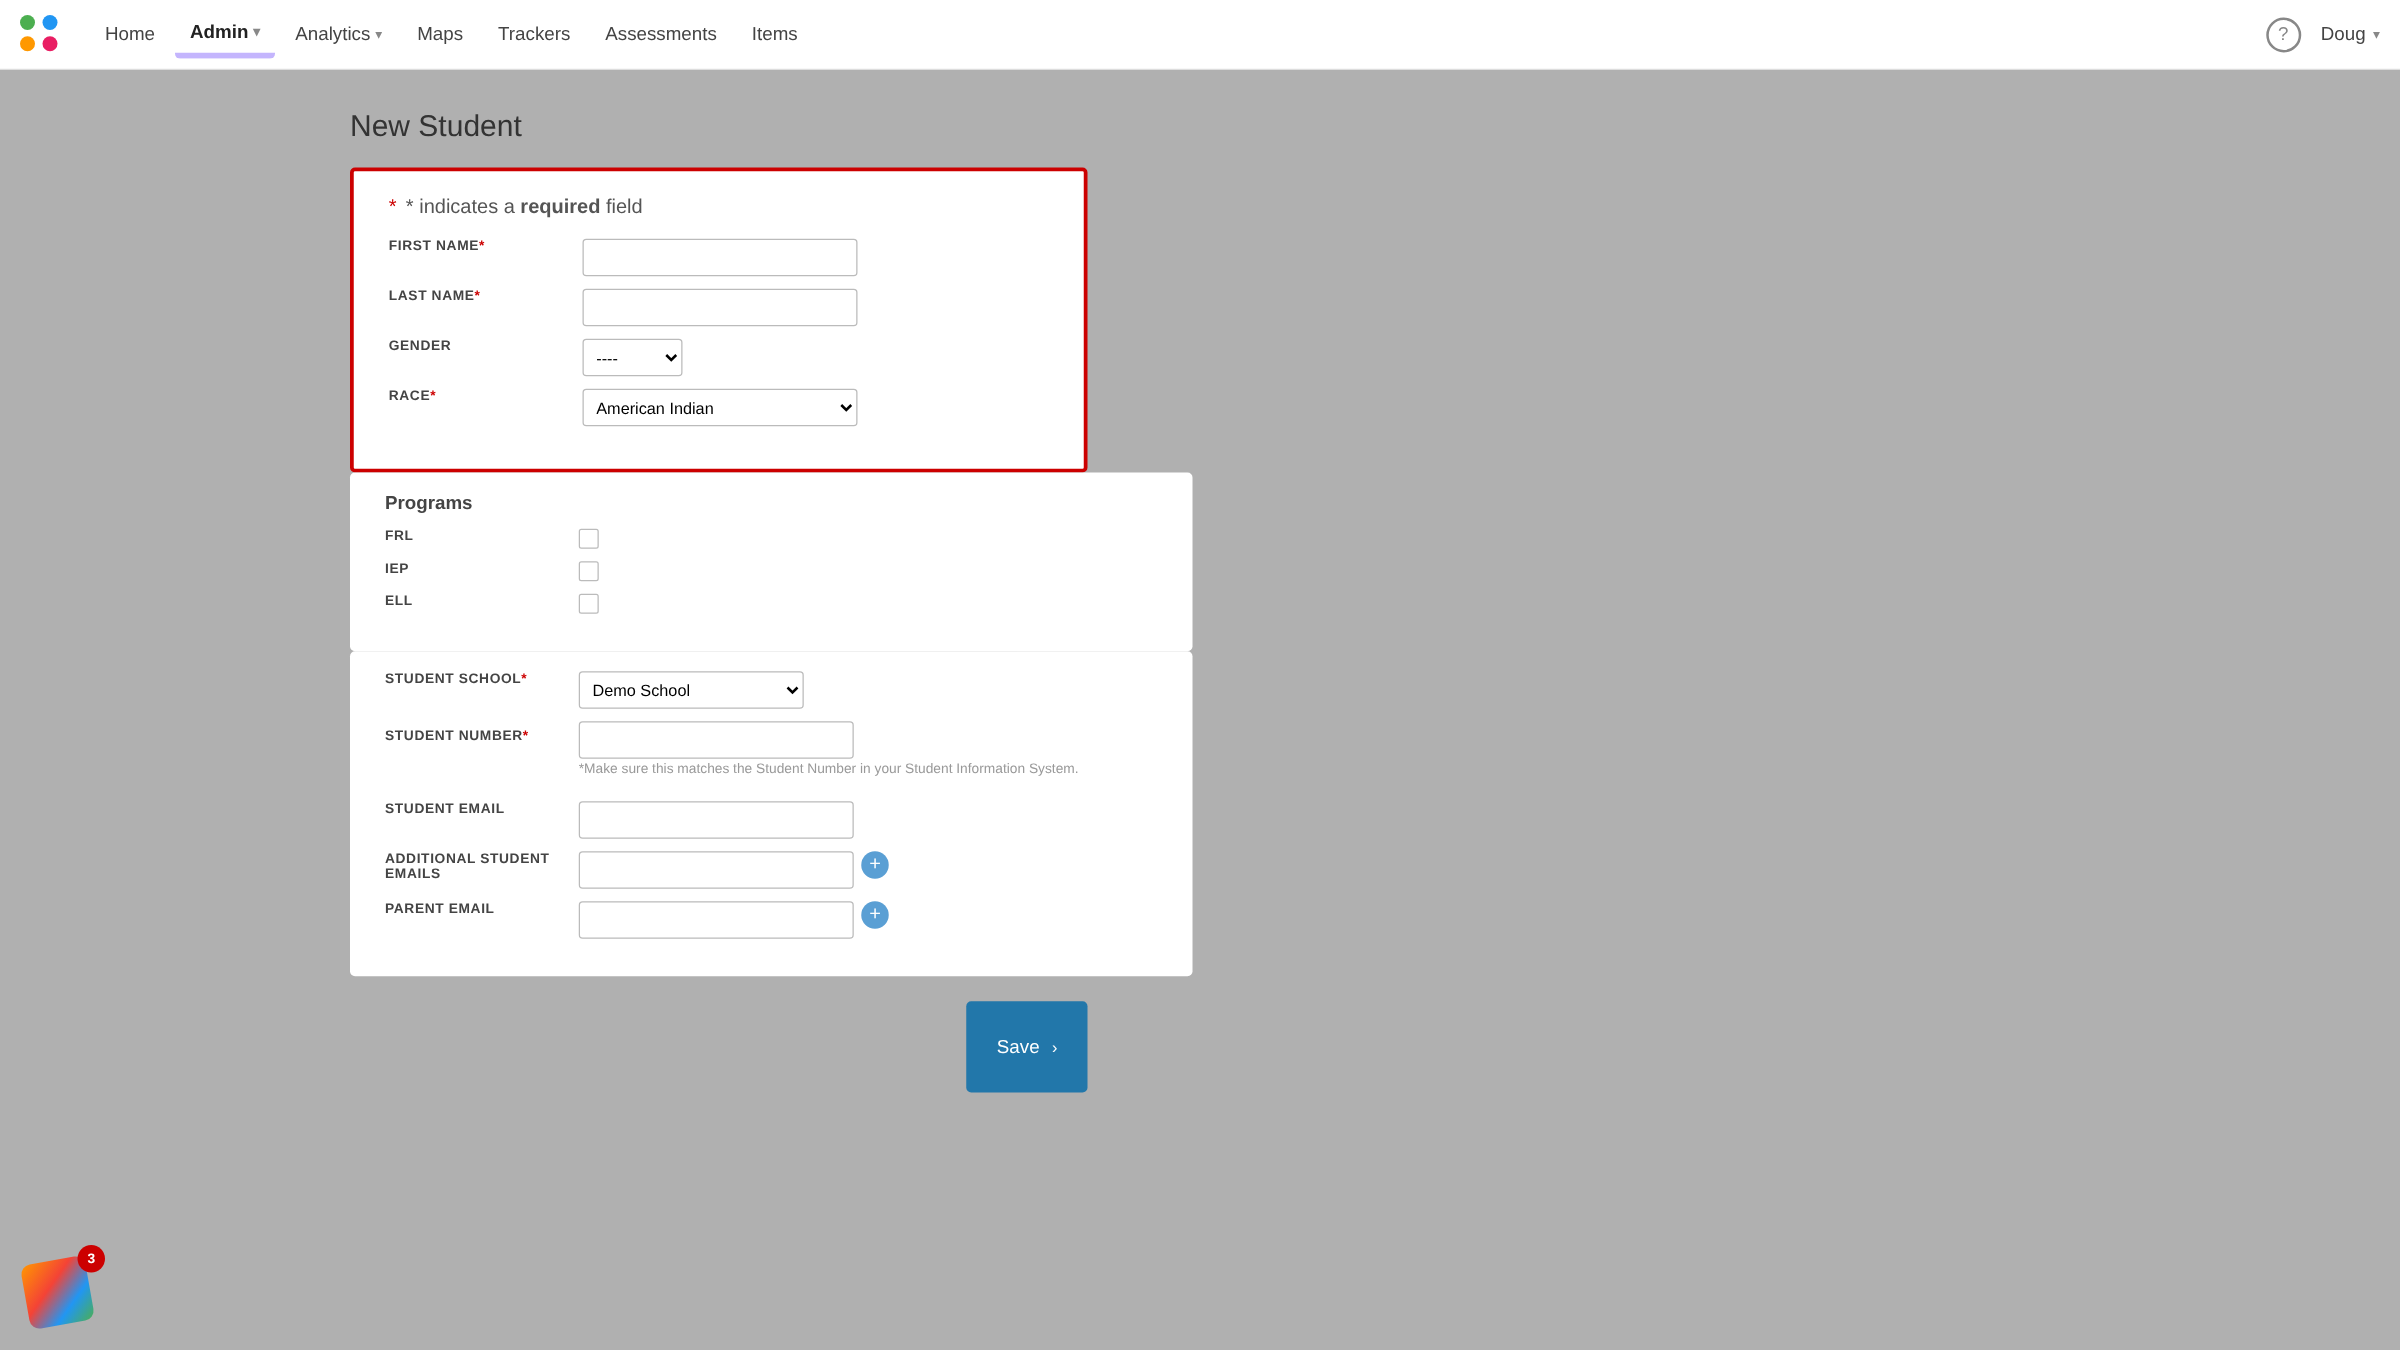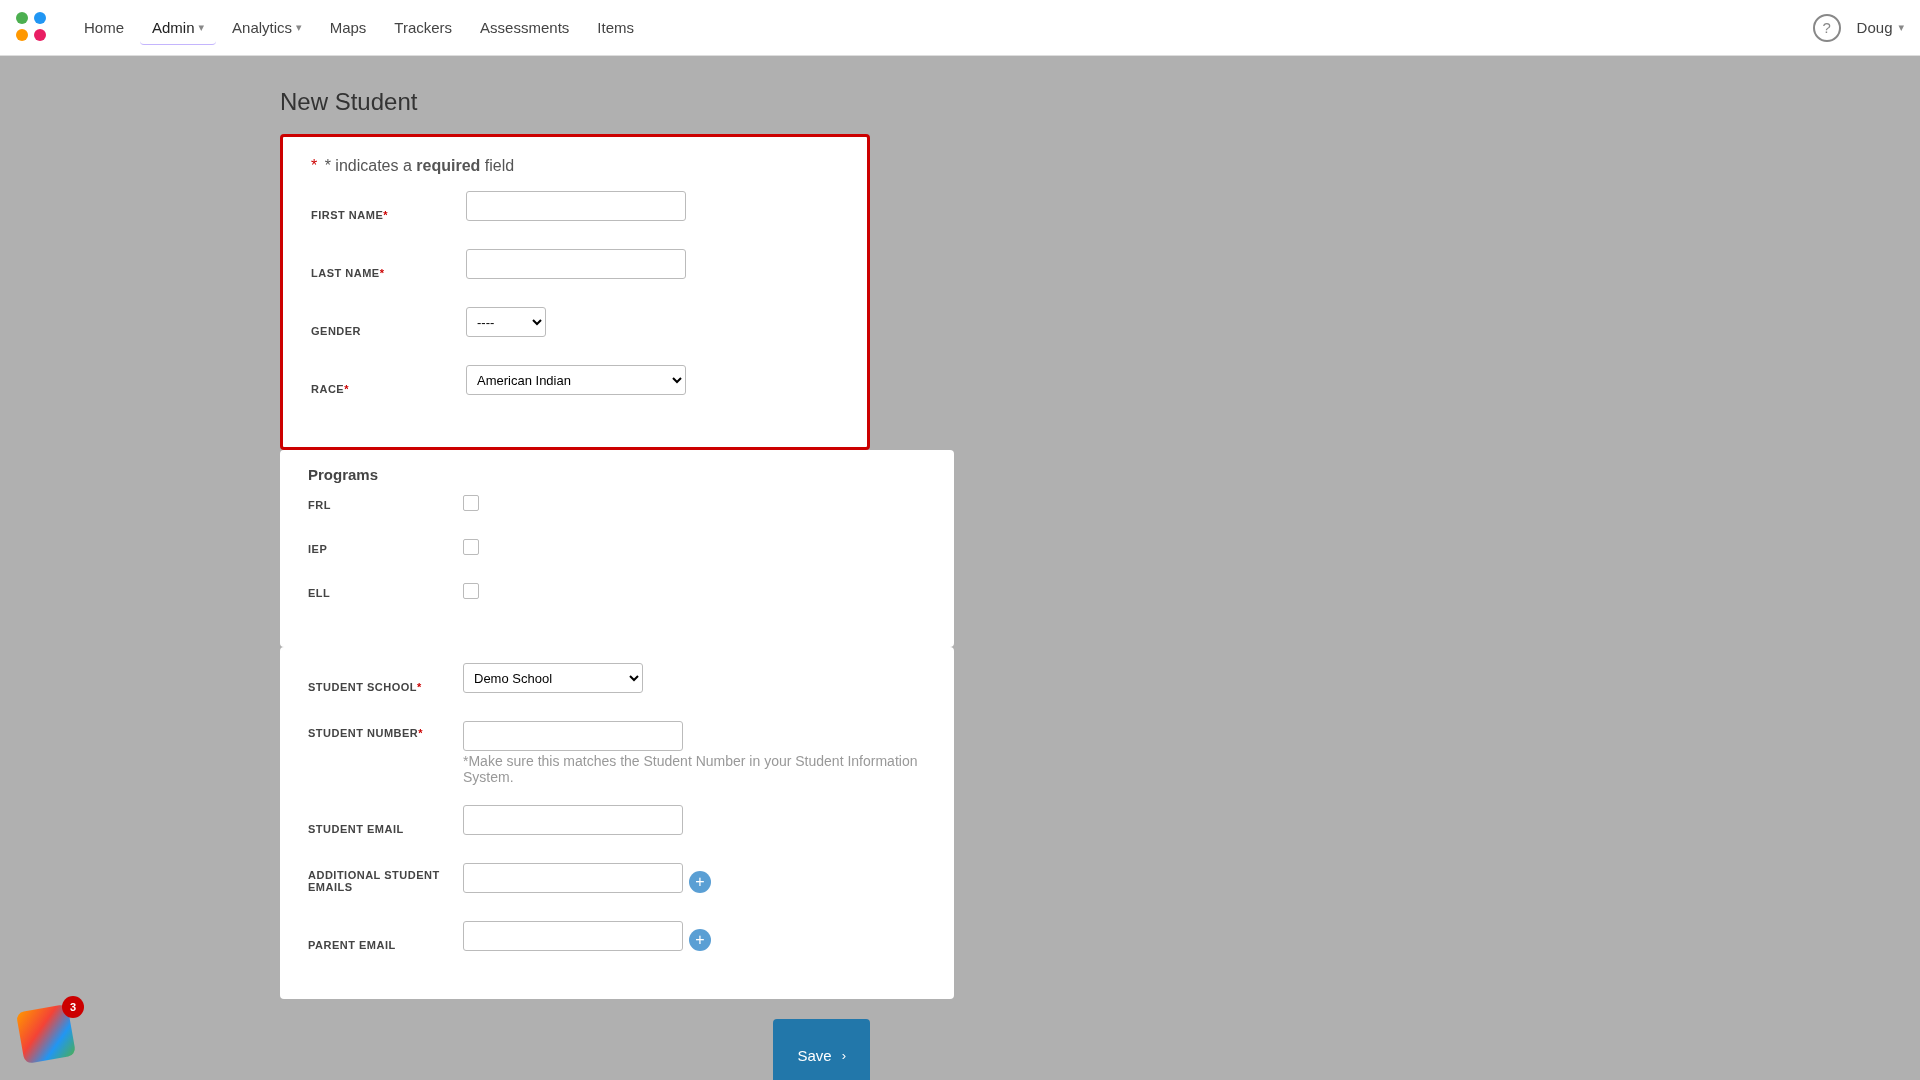--- a/index.html
+++ b/index.html
@@ -51,23 +51,23 @@
       padding: 8px 12px;
       cursor: pointer;
       color: #444;
       border-radius: 4px;
       display: flex;
       align-items: center;
       gap: 4px;
       font-size: 15px;
     }
     .nav-item.active {
-      border-bottom: 1px solid #c4b5fd;
+      border-bottom: 5px solid #c4b5fd;
       color: #222;
-      font-weight: 400;
+      font-weight: 700;
     }
     .nav-right {
       display: flex;
       align-items: center;
       gap: 16px;
     }
     .help-icon {
       width: 28px; height: 28px;
       border-radius: 50%;
       border: 2px solid #888;
@@ -112,22 +112,22 @@
     .required-note {
       font-size: 16px;
       color: #555;
       margin-bottom: 16px;
     }
     .required-note strong { font-weight: 700; }
     .required-star { color: #cc0000; margin-right: 3px; }
 
     .form-row {
       display: flex;
-      align-items: flex-end;
-      margin-bottom: 28px;
+      align-items: flex-start;
+      margin-bottom: 10px;
     }
     .form-label {
       font-size: 11px;
       font-weight: 600;
       color: #444;
       letter-spacing: 0.5px;
       text-transform: uppercase;
       width: 155px;
       flex-shrink: 0;
     }
@@ -174,21 +174,21 @@
     }
 
     .form-area {
       background: #fff;
       width: 674px;
       padding: 16px 32px 20px 28px;
       border-radius: 4px;
     }
 
     .note-text {
-      font-size: 14px;
+      font-size: 11px;
       color: #999;
       margin-top: 2px;
     }
 
     .add-btn {
       width: 22px; height: 22px;
       background: #5a9fd4;
       border-radius: 50%;
       display: flex; align-items: center; justify-content: center;
       color: white;

